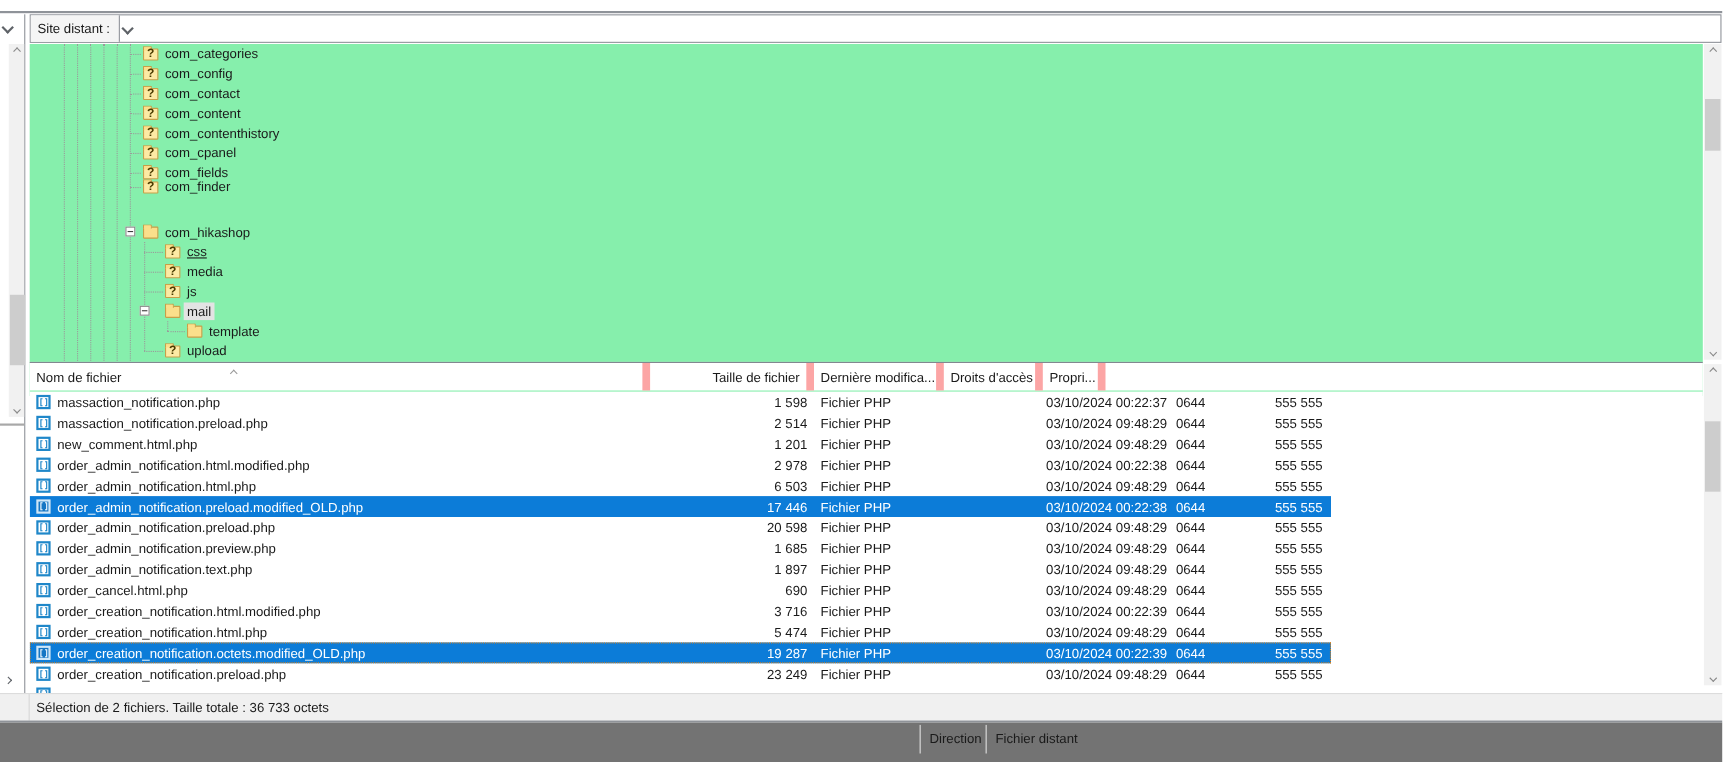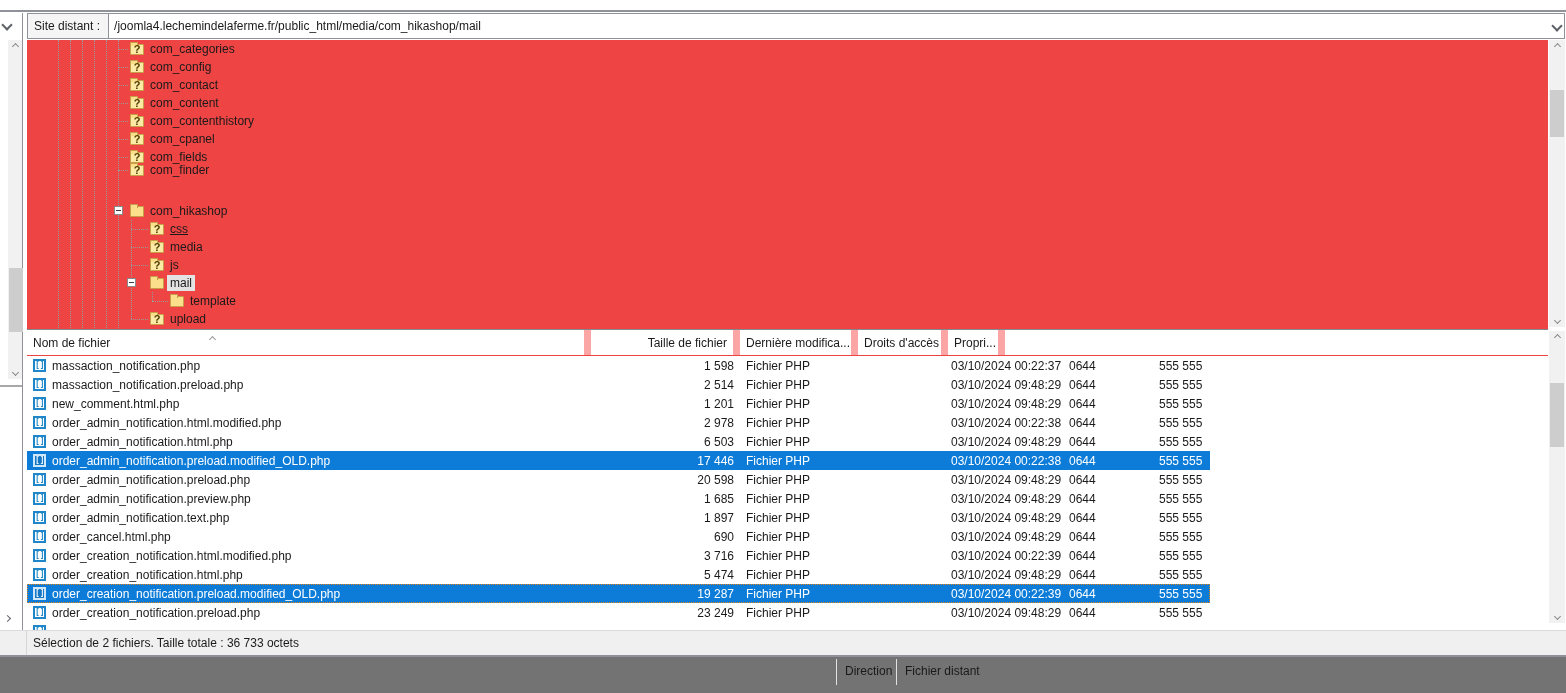--- a/index.html
+++ b/index.html
@@ -27,21 +27,21 @@
   .chev.down{transform:rotate(225deg);}
   .chev.right{transform:rotate(135deg);}
   .chev.small{width:4px;height:4px;border-width:1px;border-color:#8a8a8a;}
 
   
   .sb{background:#f1f1f1;}
   .sb-btn{position:absolute;left:0;width:100%;height:13px;display:flex;align-items:center;justify-content:center;}
   .sb-thumb{position:absolute;left:1px;width:14px;background:#cdcdcd;}
 
   
-  .tree-pane{left:27px;top:40px;width:1521px;height:320px;background:#ef4444;overflow:hidden;}
+  .tree-pane{left:27px;top:40px;width:1521px;height:320px;background:#86efac;overflow:hidden;}
   .vguide{position:absolute;width:0;border-left:1px dotted #9a9a9a;}
   .tree-row{position:absolute;left:0;height:18px;width:100%;display:flex;align-items:center;}
   .tree-connector{position:absolute;height:0;border-top:1px dotted #9a9a9a;}
   .expander{position:absolute;width:9px;height:9px;background:#fff;border:1px solid #898989;box-sizing:border-box;}
   .expander::after{content:"";position:absolute;left:1px;top:3px;width:5px;height:1px;background:#3c3c3c;}
   .tree-label{position:absolute;white-space:nowrap;padding:1px 3px;}
   .tree-label.sel{background:#e3e3e3;}
 
   
   .icon-folder{position:absolute;width:14px;height:11px;background:#fbdf8b;border:1px solid #c79f49;border-radius:1px;box-sizing:border-box;}
@@ -80,21 +80,20 @@
 
 <div class="app">
 
   <div class="abs top-line"></div>
   <div class="abs" style="left:3px;top:18px;"><span class="chev down"></span></div>
   <div class="abs left-pane-border"></div>
 
   <div class="abs remote-bar">
     <span class="label">Site distant :</span>
     <span class="sep"></span>
-    <span class="path">/joomla4.lechemindelaferme.fr/public_html/media/com_hikashop/mail</span>
     <span class="combo-chev">
         <span class="chev down"></span>
       </span>
   </div>
 
   <div class="abs sb" style="left:8px;top:40px;width:14px;height:339px;">
     <div class="sb-btn" style="top:0;">
         <span class="chev up small"></span>
       </div>
     <div class="sb-thumb" style="top:228px;height:64px;"></div>
@@ -339,21 +338,21 @@
         </div>
         <div class="fcell right" style="width: 149px;">5 474</div>
         <div class="fcell" style="width: 205px;">Fichier PHP</div>
         <div class="fcell" style="width: 118px;">03/10/2024 09:48:29</div>
         <div class="fcell" style="width: 90px;">0644</div>
         <div class="fcell" style="width: 57px;">555 555</div>
       </div>
       <div class="file-row selected focused">
         <div class="fcell" style="width: 564px;">
           <span class="icon-php">[]</span>
-          <span>order_creation_notification.preload.modified_OLD.php</span>
+          <span>order_creation_notification.octets.modified_OLD.php</span>
         </div>
         <div class="fcell right" style="width: 149px;">19 287</div>
         <div class="fcell" style="width: 205px;">Fichier PHP</div>
         <div class="fcell" style="width: 118px;">03/10/2024 00:22:39</div>
         <div class="fcell" style="width: 90px;">0644</div>
         <div class="fcell" style="width: 57px;">555 555</div>
       </div>
       <div class="file-row">
         <div class="fcell" style="width: 564px;">
           <span class="icon-php">[]</span>

